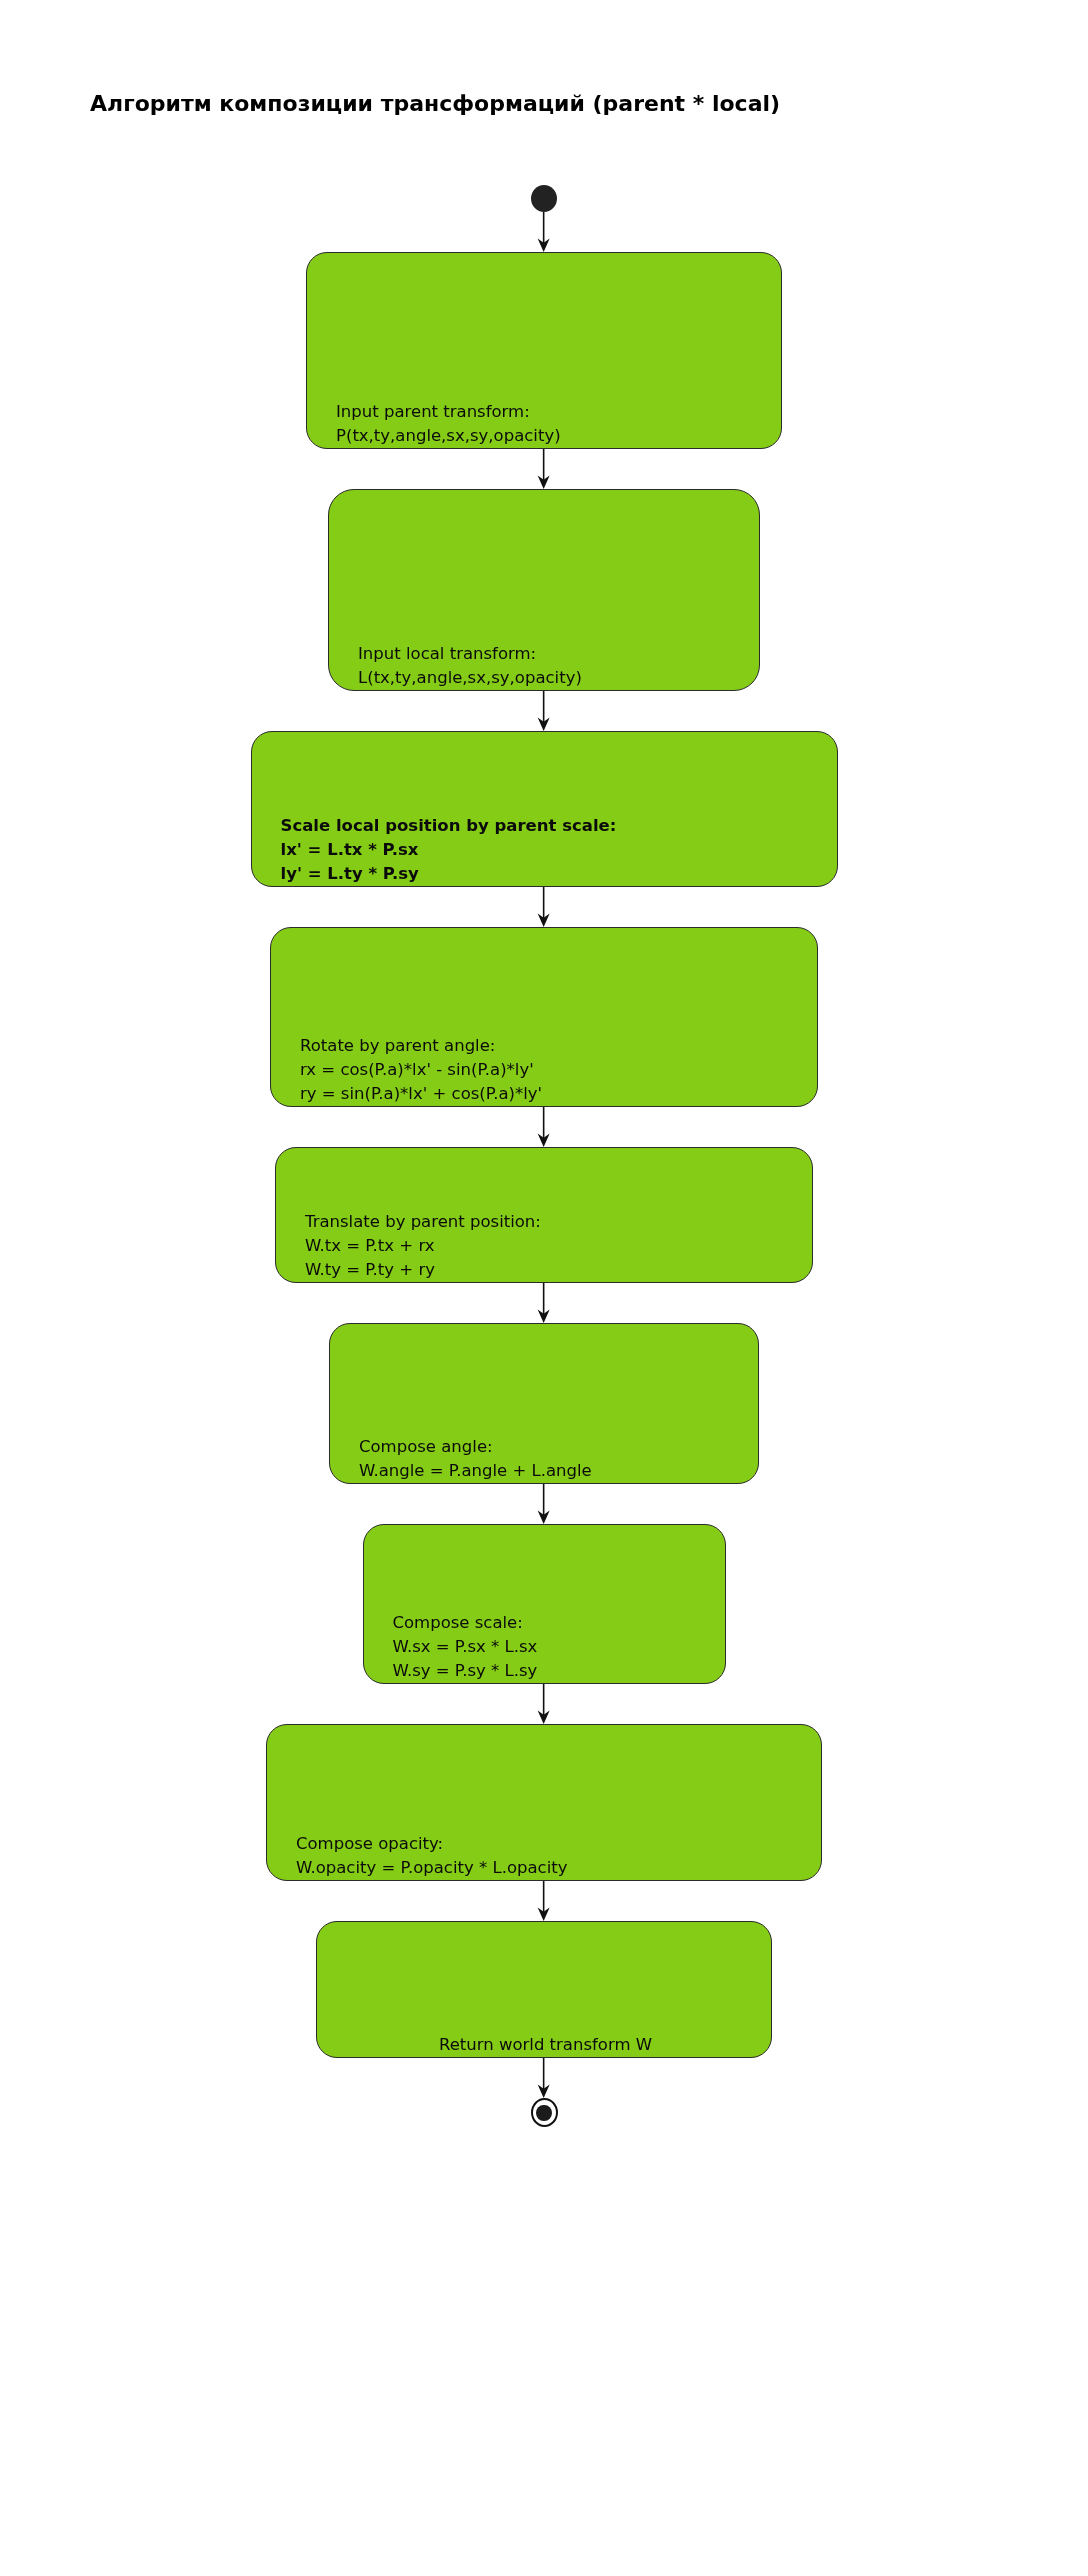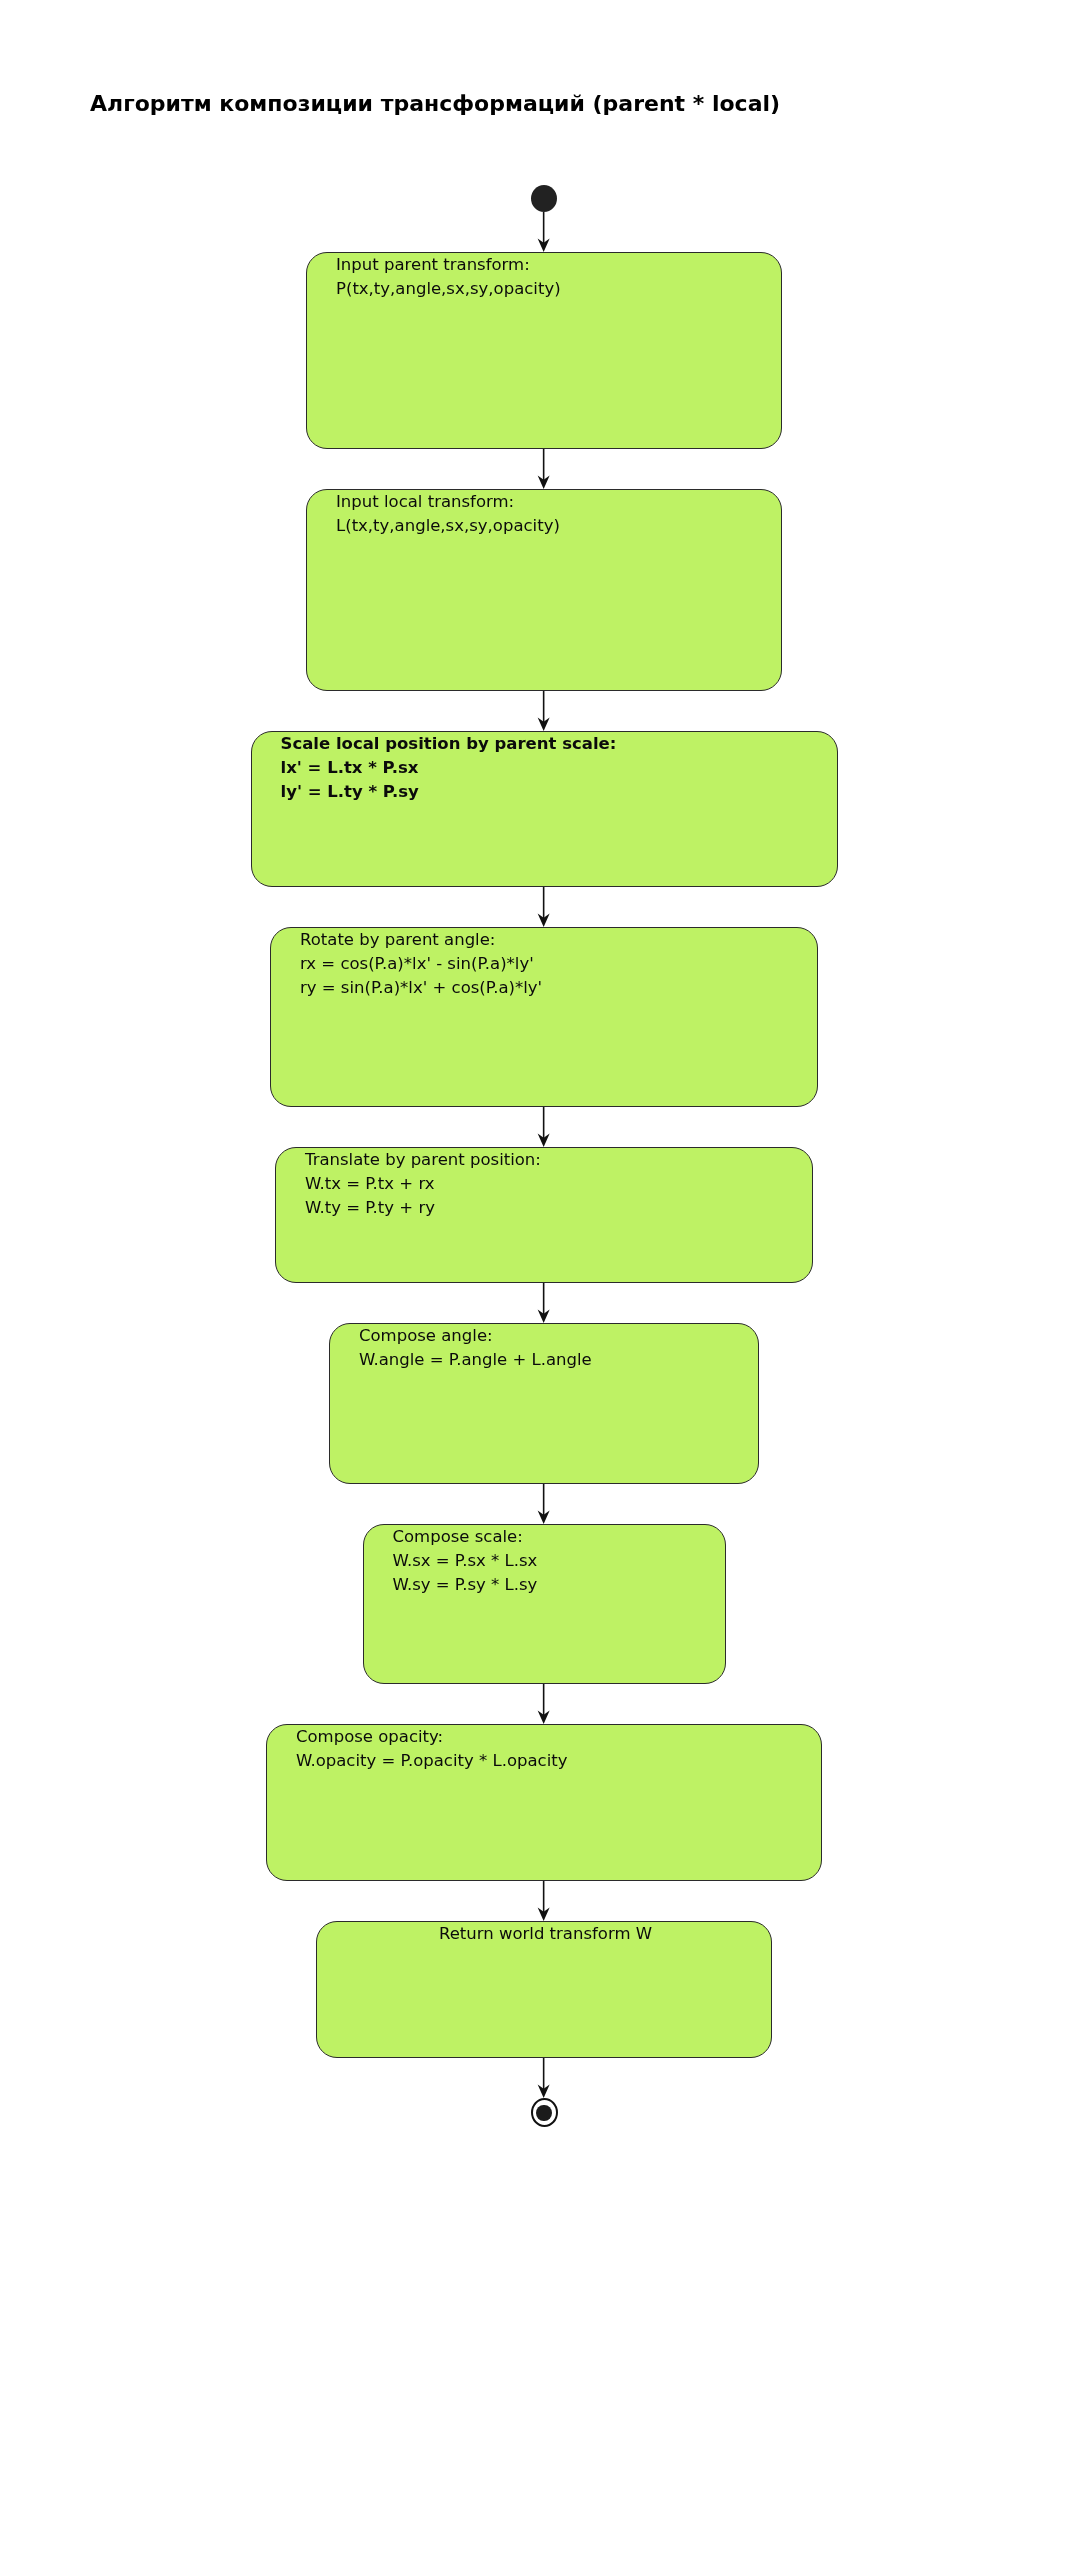--- a/index.html
+++ b/index.html
@@ -64,39 +64,39 @@
   
   .connector {
     width: 19.3px;
     height: 40px;
     flex: none;
     display: block;
   }
   .connector svg { display: block; }
   
   .node-box {
-    background: #bef264;
+    background: #84cc16;
     border: 1px solid #2b2b2b;
     border-radius: 21px;
     box-sizing: border-box;
     display: flex;
-    align-items: flex-start;
+    align-items: flex-end;
     flex: none;
     padding: 0 29px;
   }
   .node-text {
     font-size: 16.5px;
     line-height: 24px;
     color: #0b0b0b;
     white-space: pre;
     text-align: left;
   }
   
   .n-w590 { width: 476px; height: 197px; }
-  .n-w590b { width: 476px; height: 202px; }
+  .n-w590b { width: 432px; height: 202px; border-radius: 26px; }
   .n-w728 { width: 587px; height: 156px; font-weight: bold; }
   .n-w680 { width: 548px; height: 180px; }
   .n-w668 { width: 538px; height: 136px; }
   .n-w668b { width: 430px; height: 161px; }
   .n-w450 { width: 363px; height: 160px; }
   .n-w690 { width: 556px; height: 157px; }
   .n-w566 { width: 456px; height: 137px; padding-left: 32px; }
 </style>
 </head>
 <body>

